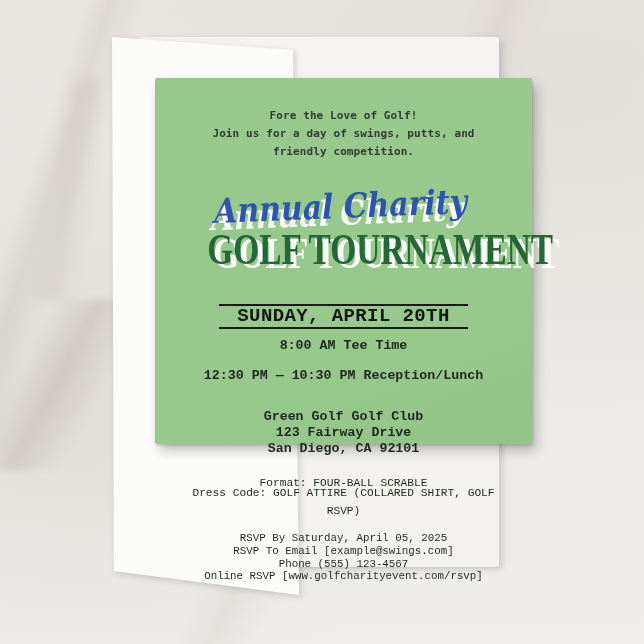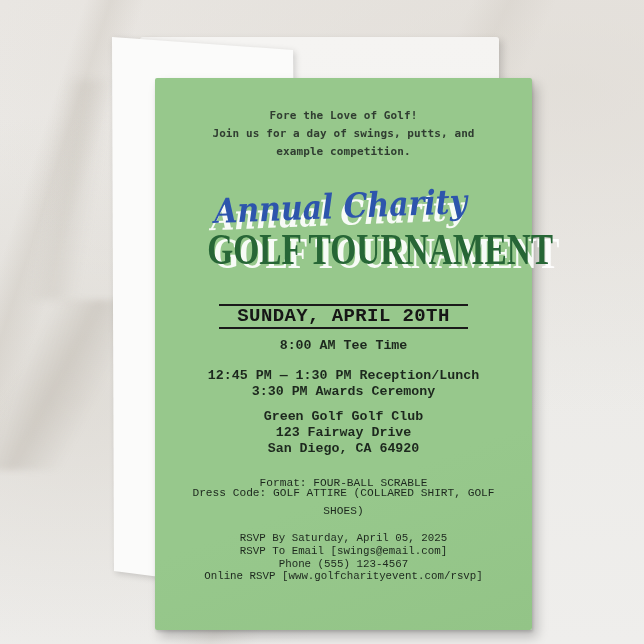--- a/index.html
+++ b/index.html
@@ -32,21 +32,21 @@
     pointer-events:none;
     filter:drop-shadow(2px 2px 3px rgba(0,0,0,0.16));
   }
   .backsheet::before{
     content:"";position:absolute;left:0;top:0;width:644px;height:644px;
     background:var(--sheet_white);
     clip-path:polygon(112px 37px, 293px 50px, 299px 595px, 114px 571px);
   }
 
   .card{
-    position:absolute;left:155px;top:78px;width:377px;height:552px;
+    position:absolute;left:155px;top:78px;width:377px;height:366px;
     background:linear-gradient(160deg, var(--card_green) 0%, var(--card_green) 70%, #93c487 100%);
     border-radius:2px;
     box-shadow:5px 7px 12px rgba(0,0,0,0.22), 1px 2px 3px rgba(0,0,0,0.14);
   }
   .card .line{position:absolute;left:0;right:0;text-align:center;white-space:pre;}
 
   .tagline{
     top:29px;
     font-family:"DejaVu Sans Mono", monospace;font-weight:700;
     font-size:11px;line-height:18px;color:var(--ink_header);
@@ -95,41 +95,40 @@
 <div class="vein vein1"></div>
 <div class="vein vein2"></div>
 
 <div class="envelope"></div>
 <div class="backsheet"></div>
 
 <div class="card">
 
   <div class="line tagline" style="top:29px">Fore the Love of Golf!</div>
   <div class="line tagline" style="top:47px">Join us for a day of swings, putts, and</div>
-  <div class="line tagline" style="top:65px">example competition.</div>
+  <div class="line tagline" style="top:65px">friendly competition.</div>
 
   <div class="line script-title">Annual Charity</div>
   <div class="line main-title">GOLF TOURNAMENT</div>
 
   <div class="date-banner">
     <div class="rulebar"></div>
     <div class="date-text">SUNDAY, APRIL 20TH</div>
     <div class="rulebar"></div>
   </div>
 
   <div class="line schedule" style="top:260px">8:00 AM Tee Time</div>
-  <div class="line schedule" style="top:290px">12:45 PM — 1:30 PM Reception/Lunch</div>
-  <div class="line schedule" style="top:306px">3:30 PM Awards Ceremony</div>
+  <div class="line schedule" style="top:290px">12:30 PM — 10:30 PM Reception/Lunch</div>
 
   <div class="line venue" style="top:331px">Green Golf Golf Club</div>
   <div class="line venue" style="top:347px">123 Fairway Drive</div>
-  <div class="line venue" style="top:363px">San Diego, CA 64920</div>
+  <div class="line venue" style="top:363px">San Diego, CA 92101</div>
 
   <div class="line details" style="top:398px">Format: FOUR-BALL SCRABLE</div>
   <div class="line details" style="top:408px">Dress Code: GOLF ATTIRE (COLLARED SHIRT, GOLF</div>
-  <div class="line details" style="top:426px">SHOES)</div>
+  <div class="line details" style="top:426px">RSVP)</div>
 
   <div class="line rsvp" style="top:454.0px">RSVP By Saturday, April 05, 2025</div>
-  <div class="line rsvp" style="top:466.8px">RSVP To Email [swings@email.com]</div>
+  <div class="line rsvp" style="top:466.8px">RSVP To Email [example@swings.com]</div>
   <div class="line rsvp" style="top:479.6px">Phone (555) 123-4567</div>
   <div class="line rsvp" style="top:492.4px">Online RSVP [www.golfcharityevent.com/rsvp]</div>
 
 </div>
 
 </body></html>

